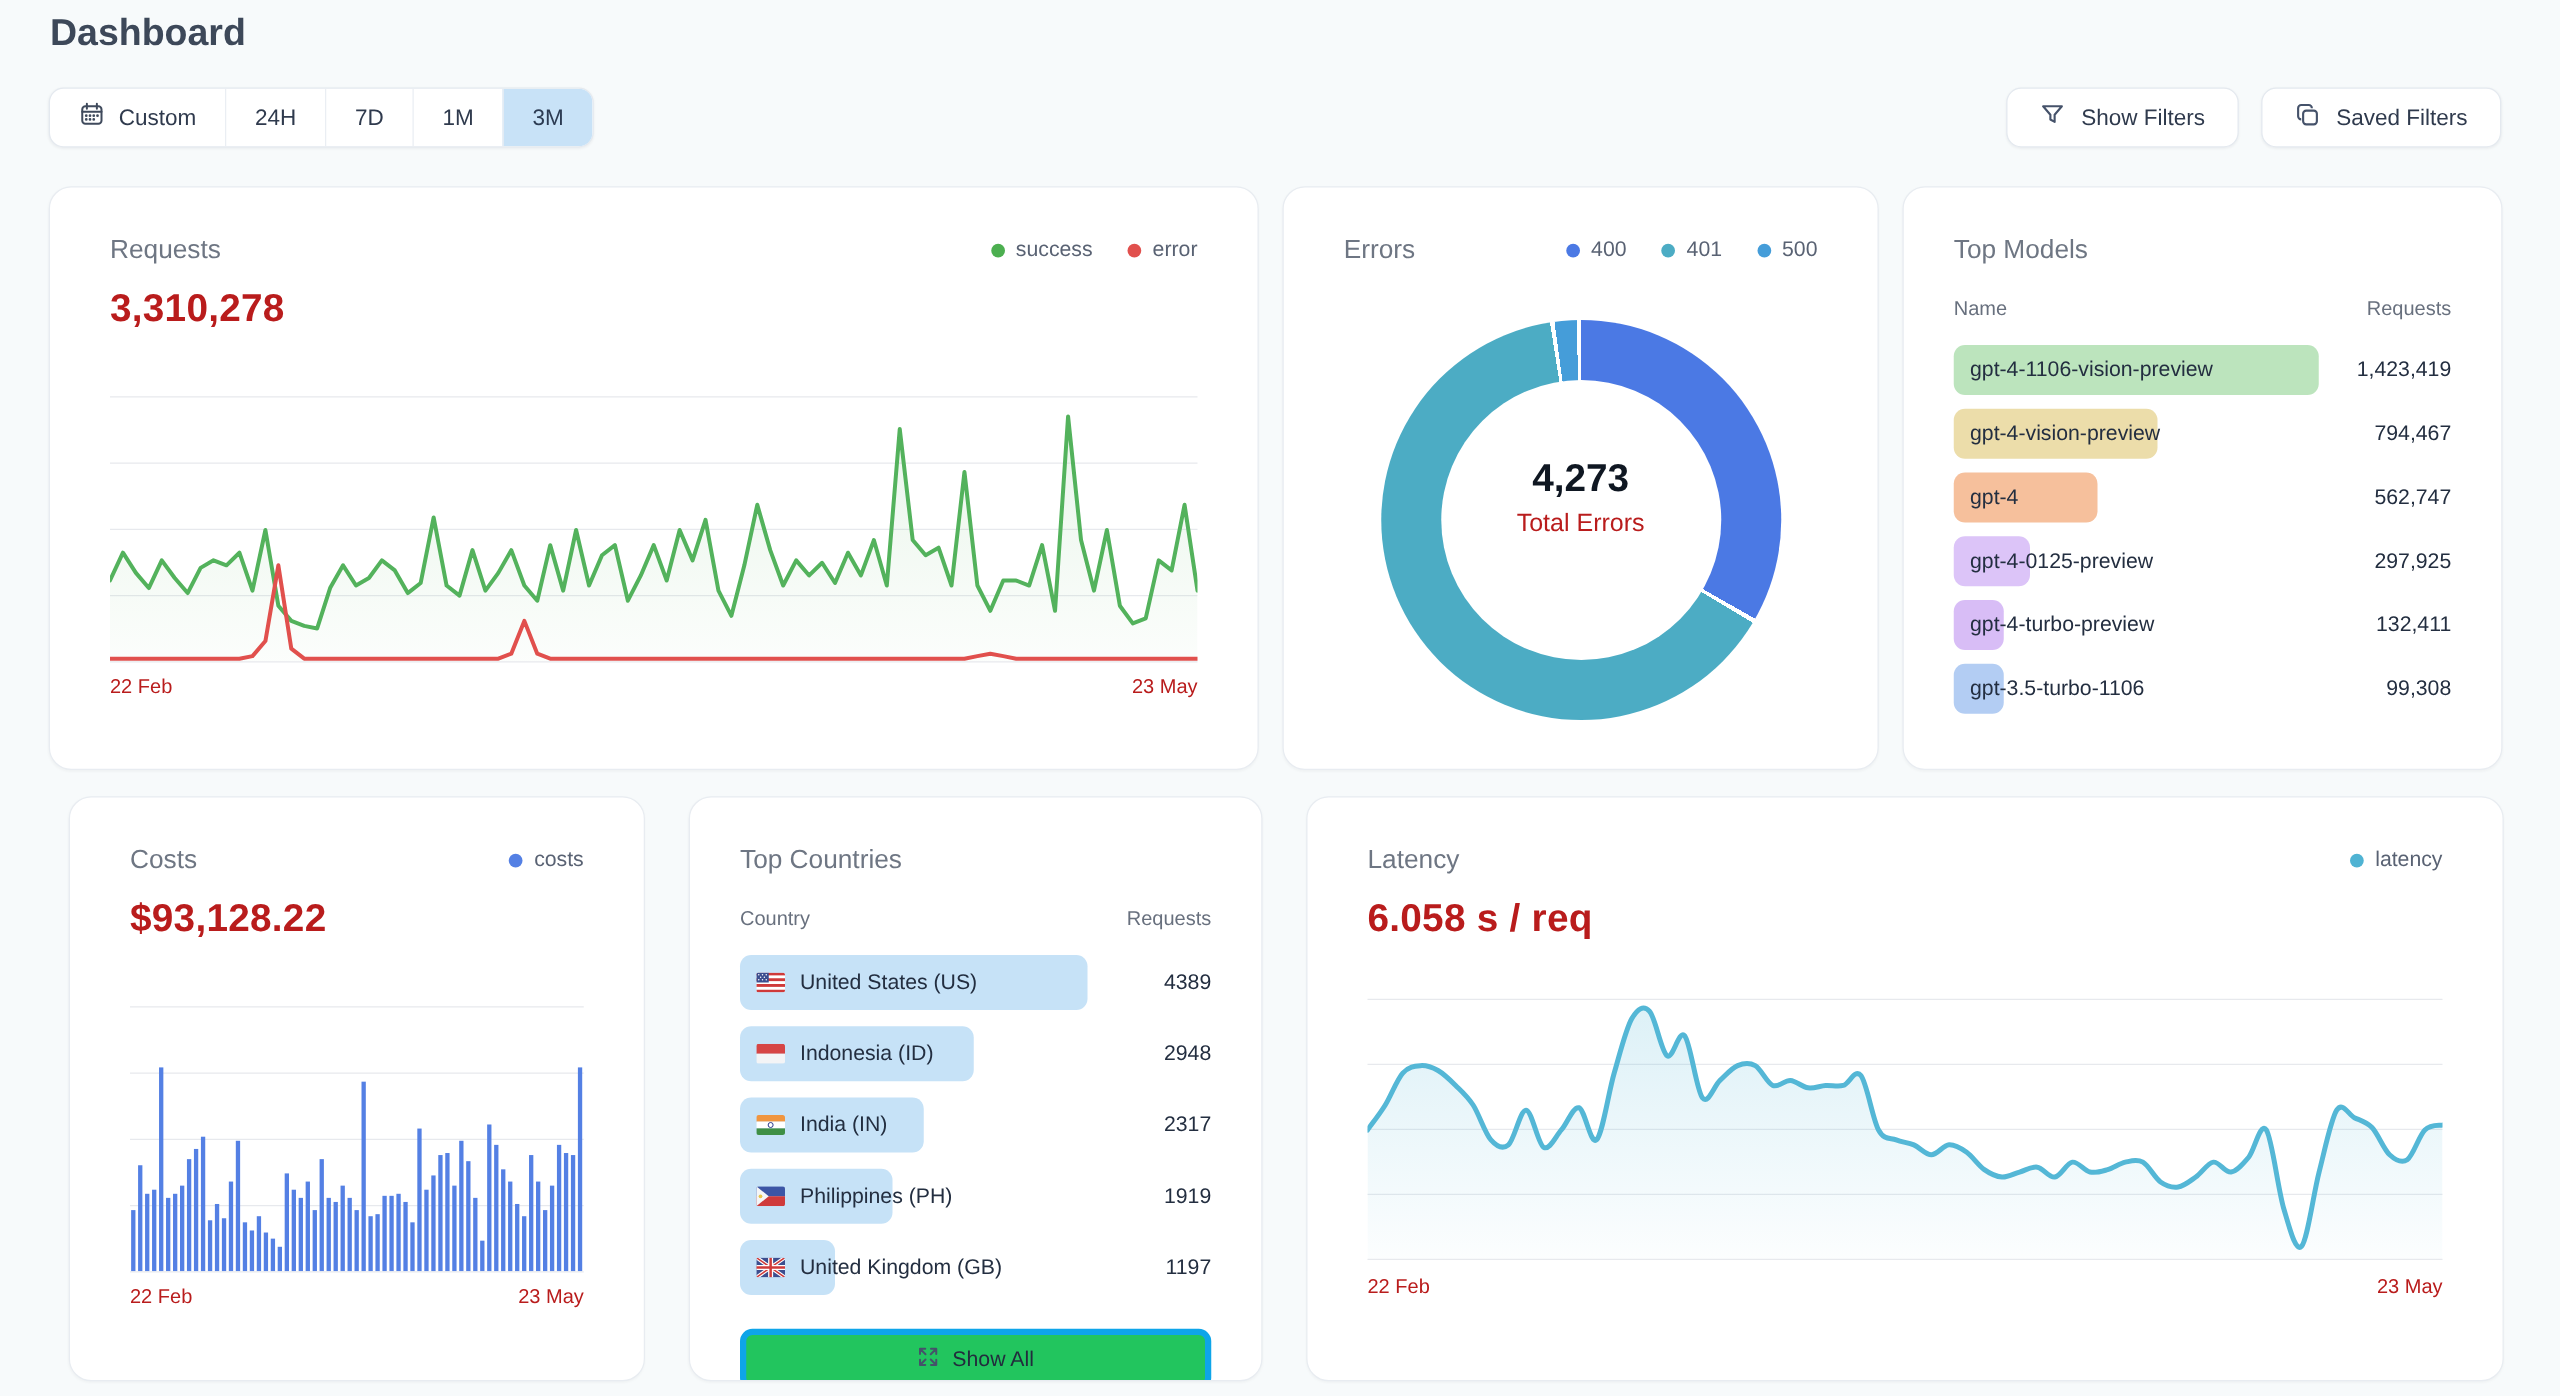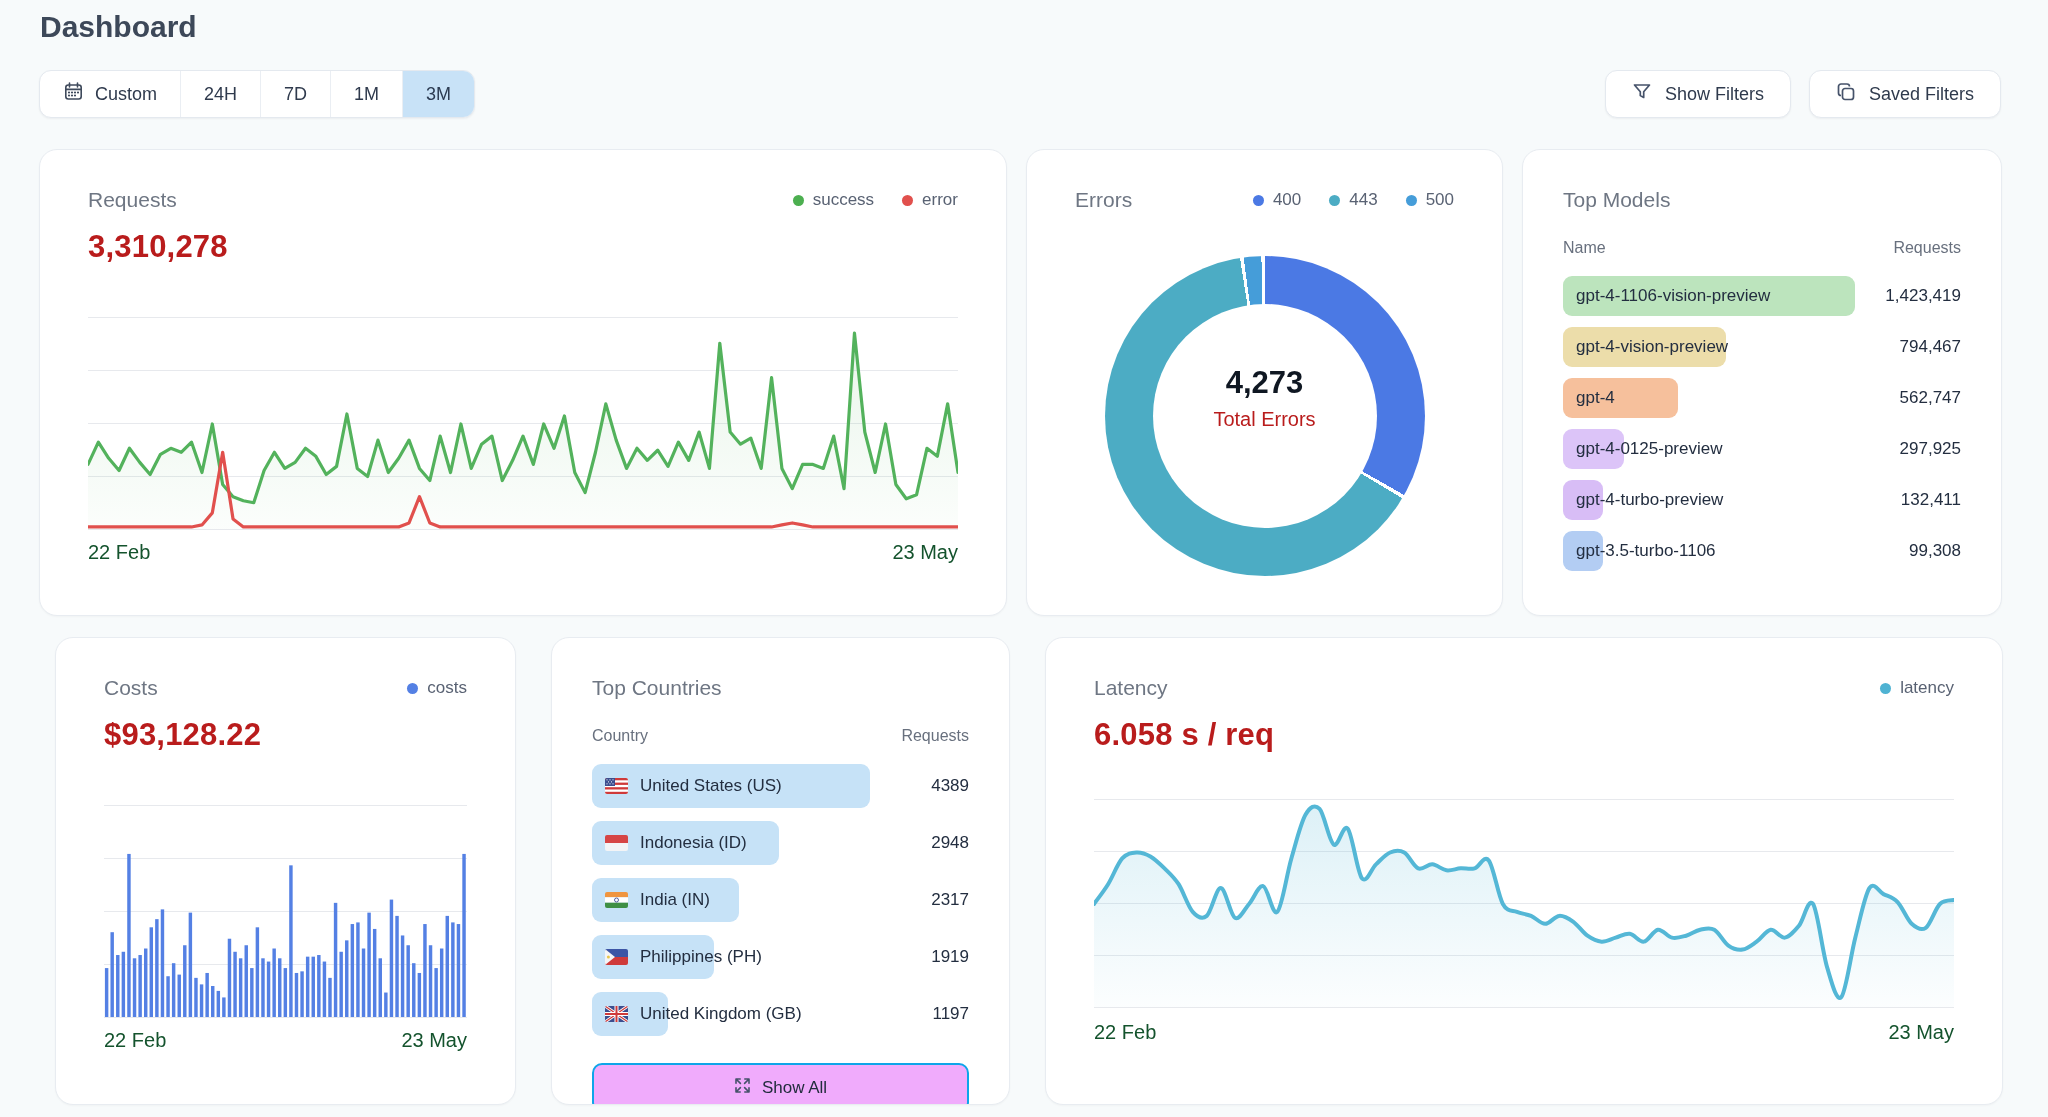--- a/index.html
+++ b/index.html
@@ -77,21 +77,21 @@
   .card-head { display: flex; justify-content: space-between; align-items: center; }
   .card-title { font-size: 21px; font-weight: 400; color: #6e7683; }
   .legend { display: flex; gap: 28px; align-items: center; }
   .legend-item { display: flex; align-items: center; gap: 9px; font-size: 17px; color: #596273; }
   .legend-dot { width: 11px; height: 11px; border-radius: 50%; }
   .big-number { margin-top: 17px; font-size: 31px; font-weight: 700; color: #b91c1c; letter-spacing: .2px; }
   
   .chart { position: relative; }
   .chart .gl { position: absolute; left: 0; right: 0; height: 1px; background: #e7e9ed; }
   .chart svg { position: absolute; inset: 0; width: 100%; height: 100%; }
-  .xlabels { display: flex; justify-content: space-between; font-size: 20px; color: #14532d; }
+  .xlabels { display: flex; justify-content: space-between; font-size: 16px; color: #b91c1c; }
   #chart-requests { margin-top: 52px; height: 212px; }
   .req-xlabels { margin-top: 12px; }
   #chart-costs { margin-top: 52px; height: 212px; }
   #chart-latency { margin-top: 46px; height: 208px; }
   .lat-xlabels { margin-top: 14px; }
   
   .donut-wrap { display: flex; justify-content: center; margin-top: 44px; }
   .donut { width: 320px; height: 320px; border-radius: 50%; position: relative; }
   .donut-hole {
     position: absolute; inset: 48px;
@@ -109,21 +109,21 @@
   .model-row { height: 40px; margin-bottom: 11px; text-align: center; }
   .country-row { height: 44px; margin-bottom: 13px; }
   .row-bar { position: absolute; left: 0; top: 0; bottom: 0; border-radius: 9px; }
   .row-label { position: relative; z-index: 1; display: flex; align-items: center; gap: 12px; padding-left: 13px; font-size: 17px; color: #232e40; }
   .row-value { position: relative; z-index: 1; font-size: 17px; color: #232e40; }
   .flag { width: 23px; height: 16px; border-radius: 2px; overflow: hidden; display: inline-flex; }
   .flag svg { display: block; }
   .showall-btn {
     margin-top: 27px; width: 100%; height: 49px;
     display: flex; align-items: center; justify-content: center; gap: 11px;
-    background: #f0abfc; border: 2px solid #0ea5e9; border-radius: 10px;
+    background: #22c55e; border: 5px solid #0ea5e9; border-radius: 10px;
     font-family: inherit; font-size: 17px; font-weight: 500; color: #222c3d; cursor: pointer;
   }
 </style>
 </head>
 <body>
 
 <div>
   <h1 class="page-title">Dashboard</h1>
 
   <div class="toolbar">
@@ -210,21 +210,21 @@
     <section class="card">
       <div class="card-head">
         <h2 class="card-title">Errors</h2>
         <div class="legend" id="legend-errors">
             <span class="legend-item">
               <i class="legend-dot" style="background: rgb(75, 121, 228);"></i>
               <span>400</span>
             </span>
             <span class="legend-item">
               <i class="legend-dot" style="background: rgb(76, 172, 196);"></i>
-              <span>443</span>
+              <span>401</span>
             </span>
             <span class="legend-item">
               <i class="legend-dot" style="background: rgb(69, 157, 217);"></i>
               <span>500</span>
             </span>
           </div>
       </div>
       <div class="donut-wrap">
         <div class="donut" id="donut" style="background: conic-gradient(rgb(75, 121, 228) 0deg, rgb(75, 121, 228) 119.6deg, rgb(255, 255, 255) 119.6deg, rgb(255, 255, 255) 120.9deg, rgb(76, 172, 196) 120.9deg, rgb(76, 172, 196) 351deg, rgb(255, 255, 255) 351deg, rgb(255, 255, 255) 352.3deg, rgb(69, 157, 217) 352.3deg, rgb(69, 157, 217) 358.7deg, rgb(255, 255, 255) 358.7deg, rgb(255, 255, 255) 360deg);">
           <div class="donut-hole">

